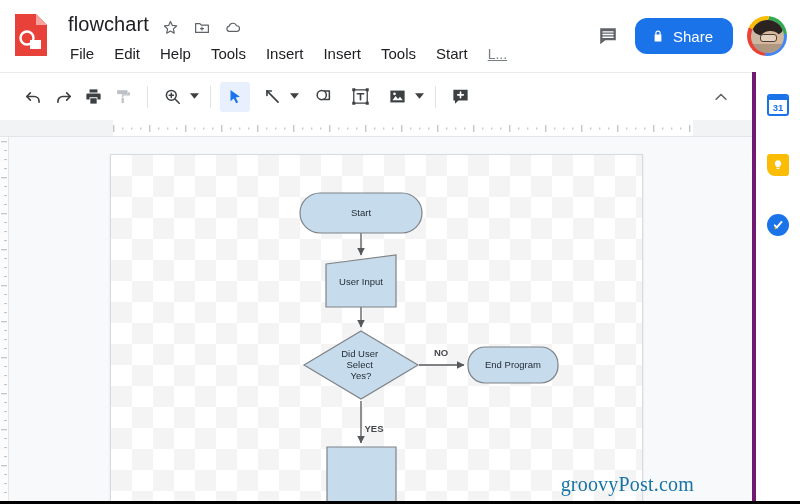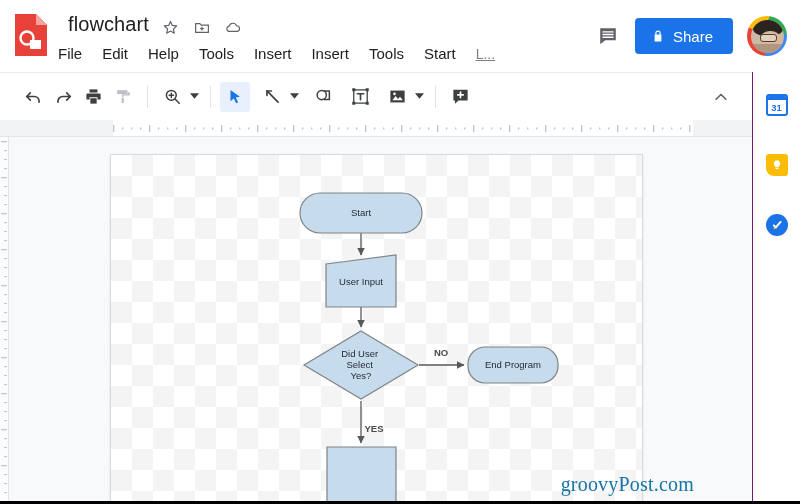--- a/index.html
+++ b/index.html
@@ -50,21 +50,21 @@
   }
   .title-icon {
     width: 18px; height: 18px;
     display: inline-flex;
     align-items: center;
     justify-content: center;
     color: #5f6368;
   }
   .menu-row {
     position: absolute;
-    left: 58px; top: 44px;
+    left: 70px; top: 44px;
     display: flex;
     align-items: center;
     gap: 20px;
   }
   .menu-item {
     font-size: 15px;
     color: #202124;
     line-height: 20px;
     white-space: nowrap;
     cursor: default;
@@ -88,21 +88,21 @@
     display: flex; align-items: center; justify-content: center;
     color: #5f6368;
   }
   .share-btn {
     display: flex;
     align-items: center;
     gap: 8px;
     background: #1a73e8;
     color: #ffffff;
     border: none;
-    border-radius: 4px;
+    border-radius: 12px;
     height: 36px;
     padding: 0 20px 0 16px;
     font-size: 15px;
     font-family: "Liberation Sans", sans-serif;
     cursor: pointer;
   }
   .share-btn .lock {
     display: inline-flex;
     width: 14px; height: 16px;
   }
@@ -301,21 +301,21 @@
     text-anchor: middle;
   }
 
   
   .side-panel {
     position: absolute;
     right: 0; top: 72px;
     width: 48px;
     height: 432px;
     background: #ffffff;
-    border-left: 1px solid #701a75;
+    border-left: 4px solid #701a75;
     box-sizing: border-box;
     display: flex;
     flex-direction: column;
     align-items: center;
     padding-top: 22px;
     gap: 38px;
   }
   .side-icon {
     width: 22px; height: 22px;
     border-radius: 3px;

